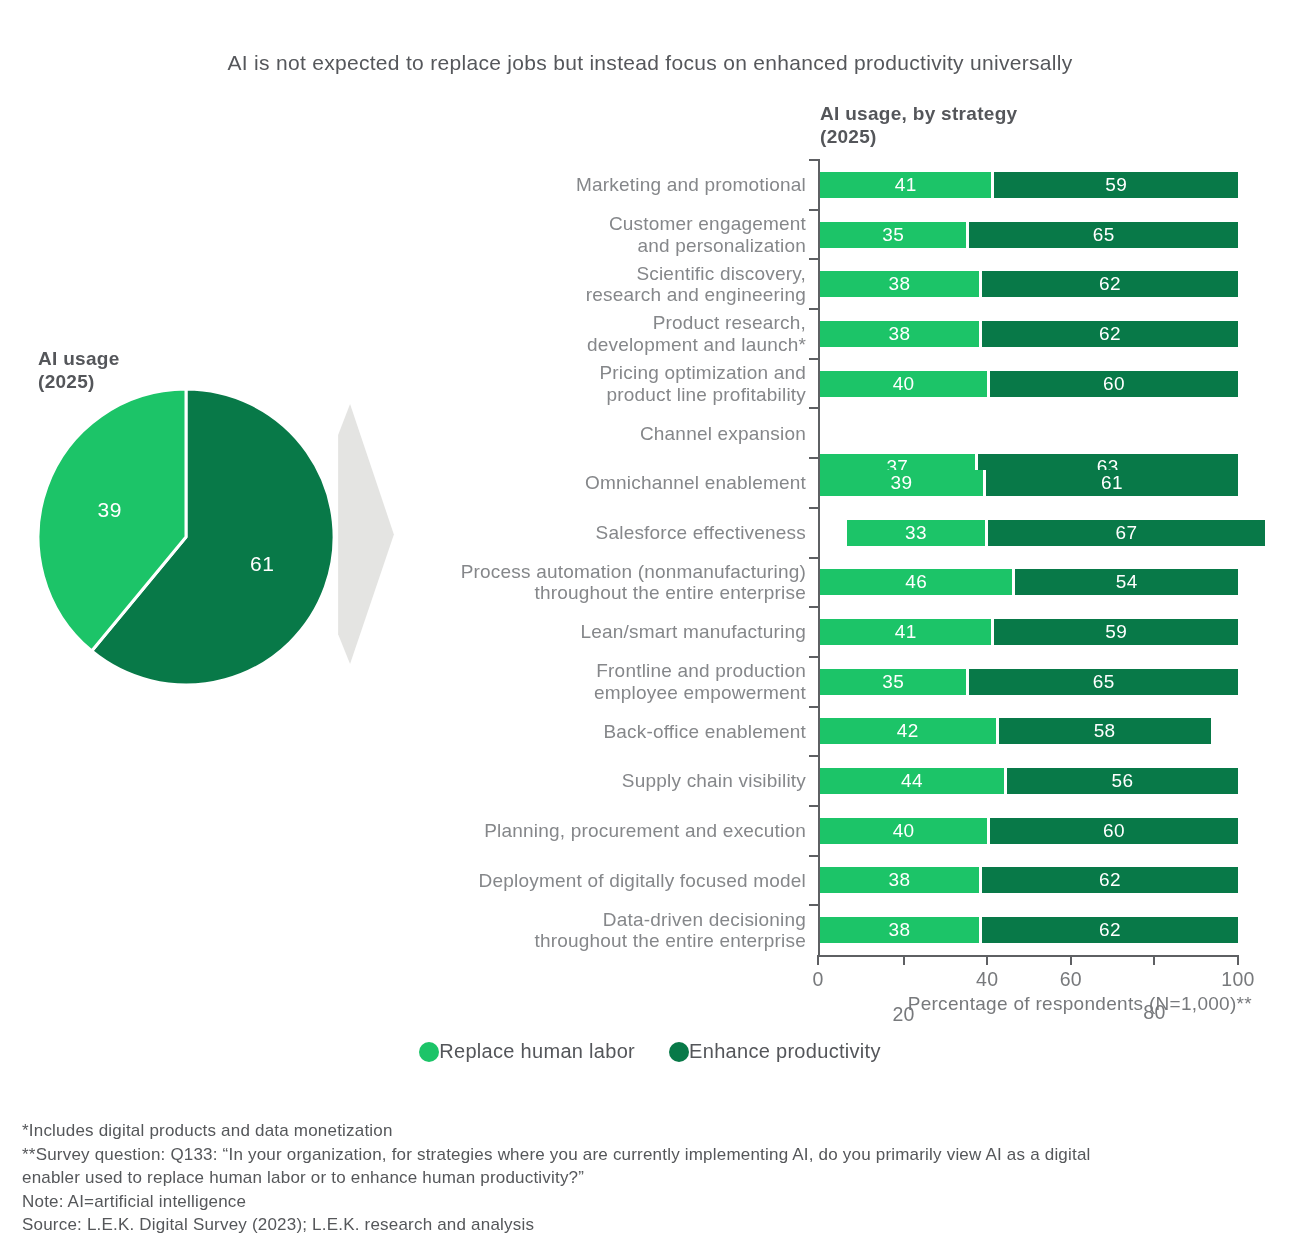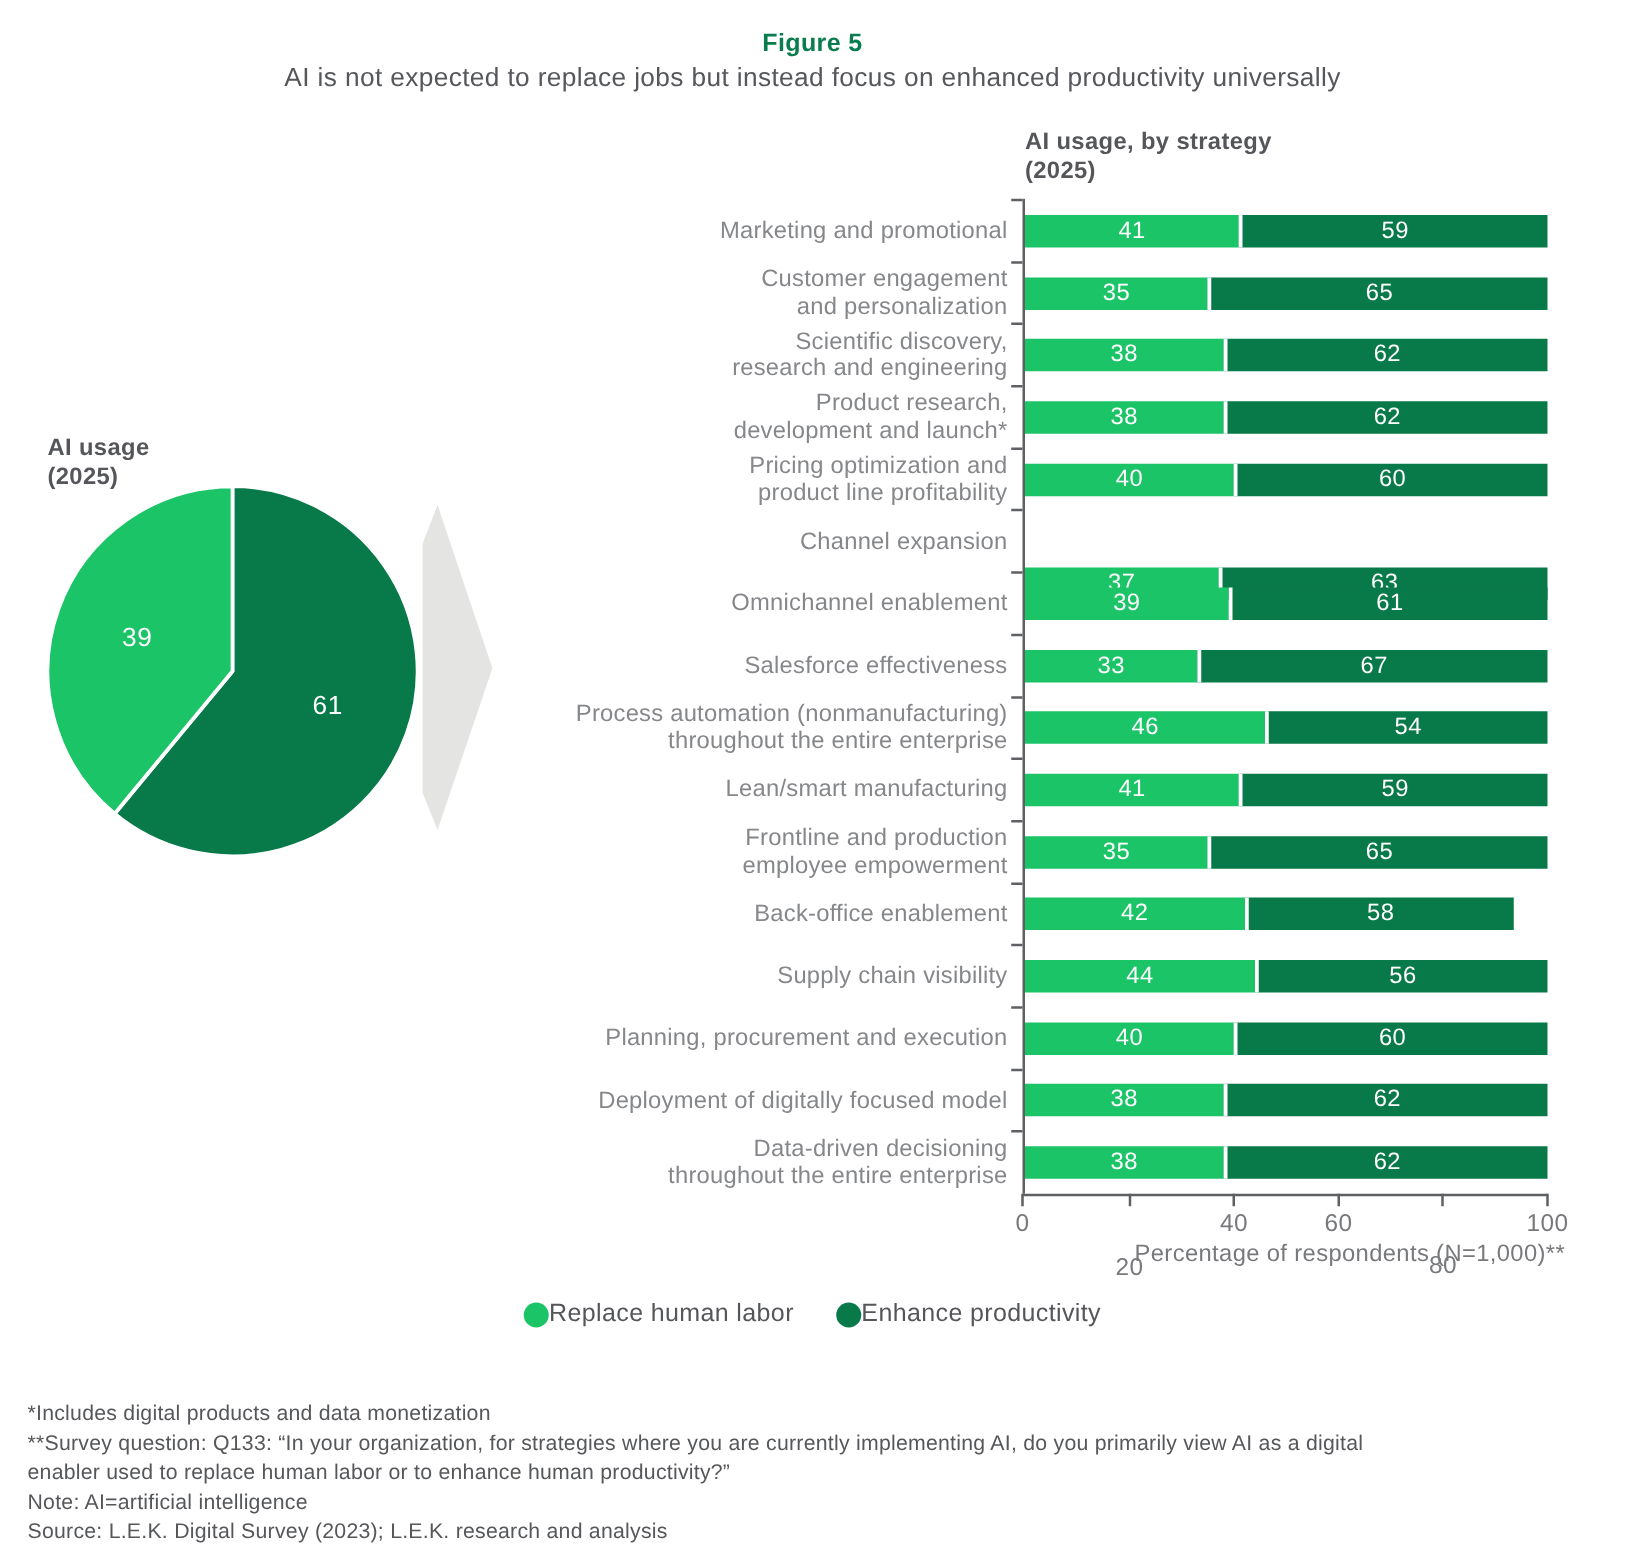--- a/index.html
+++ b/index.html
@@ -59,21 +59,20 @@
     position:absolute;top:1119px;left:22px;width:1262px;
     font-size:17px;line-height:23.5px;color:#55575A;letter-spacing:.2px;
   }
   .pie-val{font-size:21px;fill:#ffffff;letter-spacing:.5px;}
 </style>
 </head>
 <body>
 
 <div class="page">
 
-  <div class="fig-label">Figure 5</div>
   <div class="fig-subtitle">AI is not expected to replace jobs but instead focus on enhanced productivity universally</div>
 
   <div class="pie-title">
     <div>AI usage</div>
     <div>(2025)</div>
   </div>
 
   <svg id="pie-svg" class="pie-svg" viewBox="0 0 300 300">
       <path d="M150,150 L150.0,2.0 A148,148 0 1 1 55.7,264.0 Z" fill="#087948" stroke="#ffffff" stroke-width="3" stroke-linejoin="round"></path>
       <text x="226.2" y="184.4" text-anchor="middle" class="pie-val">61</text>
@@ -176,21 +175,21 @@
           <span class="seg-val">39</span>
         </div>
         <div class="seg enhance" style="width: 255px; background: rgb(8, 121, 72);">
           <span class="seg-val">61</span>
         </div>
       </div>
       <div class="axis-line" style="left: 809px; top: 457.125px; width: 9px; height: 2px;"></div>
       <div class="cat-label" style="top: 507.812px; height: 49.6875px;">
         <div>Salesforce effectiveness</div>
       </div>
-      <div class="bar-row" style="left: 820px; top: 519.656px;">
+      <div class="bar-row" style="left: 820px; top: 519.656px; padding-left: 27px;">
         <div class="seg replace" style="width: 137.9px; background: rgb(28, 196, 104);">
           <span class="seg-val">33</span>
         </div>
         <div class="seg enhance" style="width: 280.1px; background: rgb(8, 121, 72);">
           <span class="seg-val">67</span>
         </div>
       </div>
       <div class="axis-line" style="left: 809px; top: 506.812px; width: 9px; height: 2px;"></div>
       <div class="cat-label" style="top: 557.5px; height: 49.6875px;">
         <div>Process automation (nonmanufacturing)</div>

